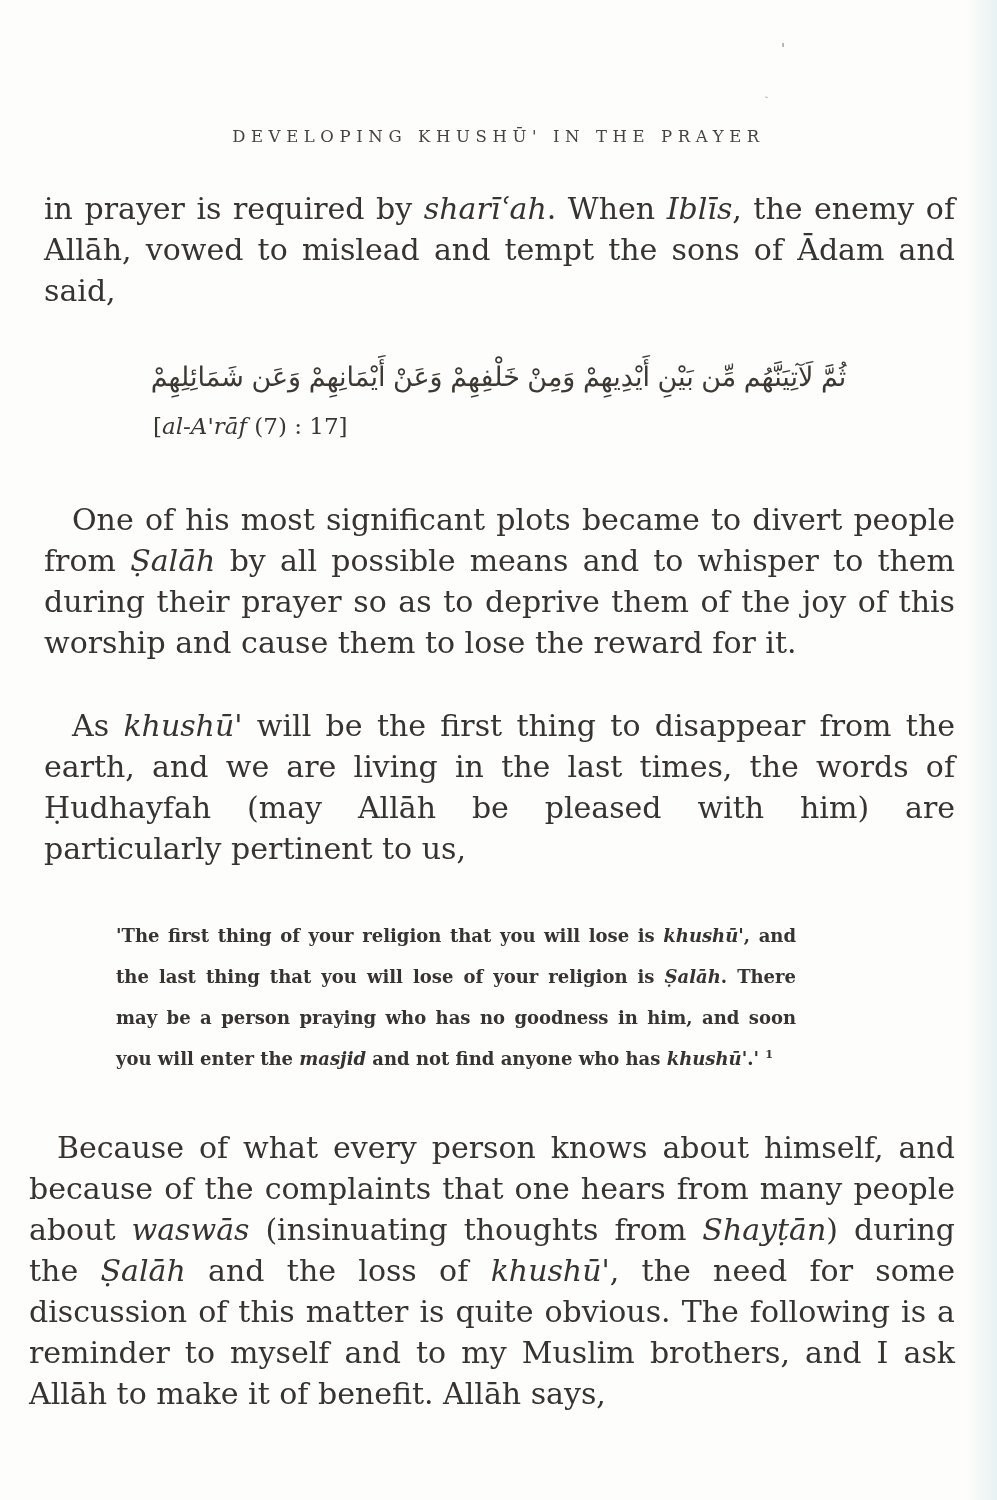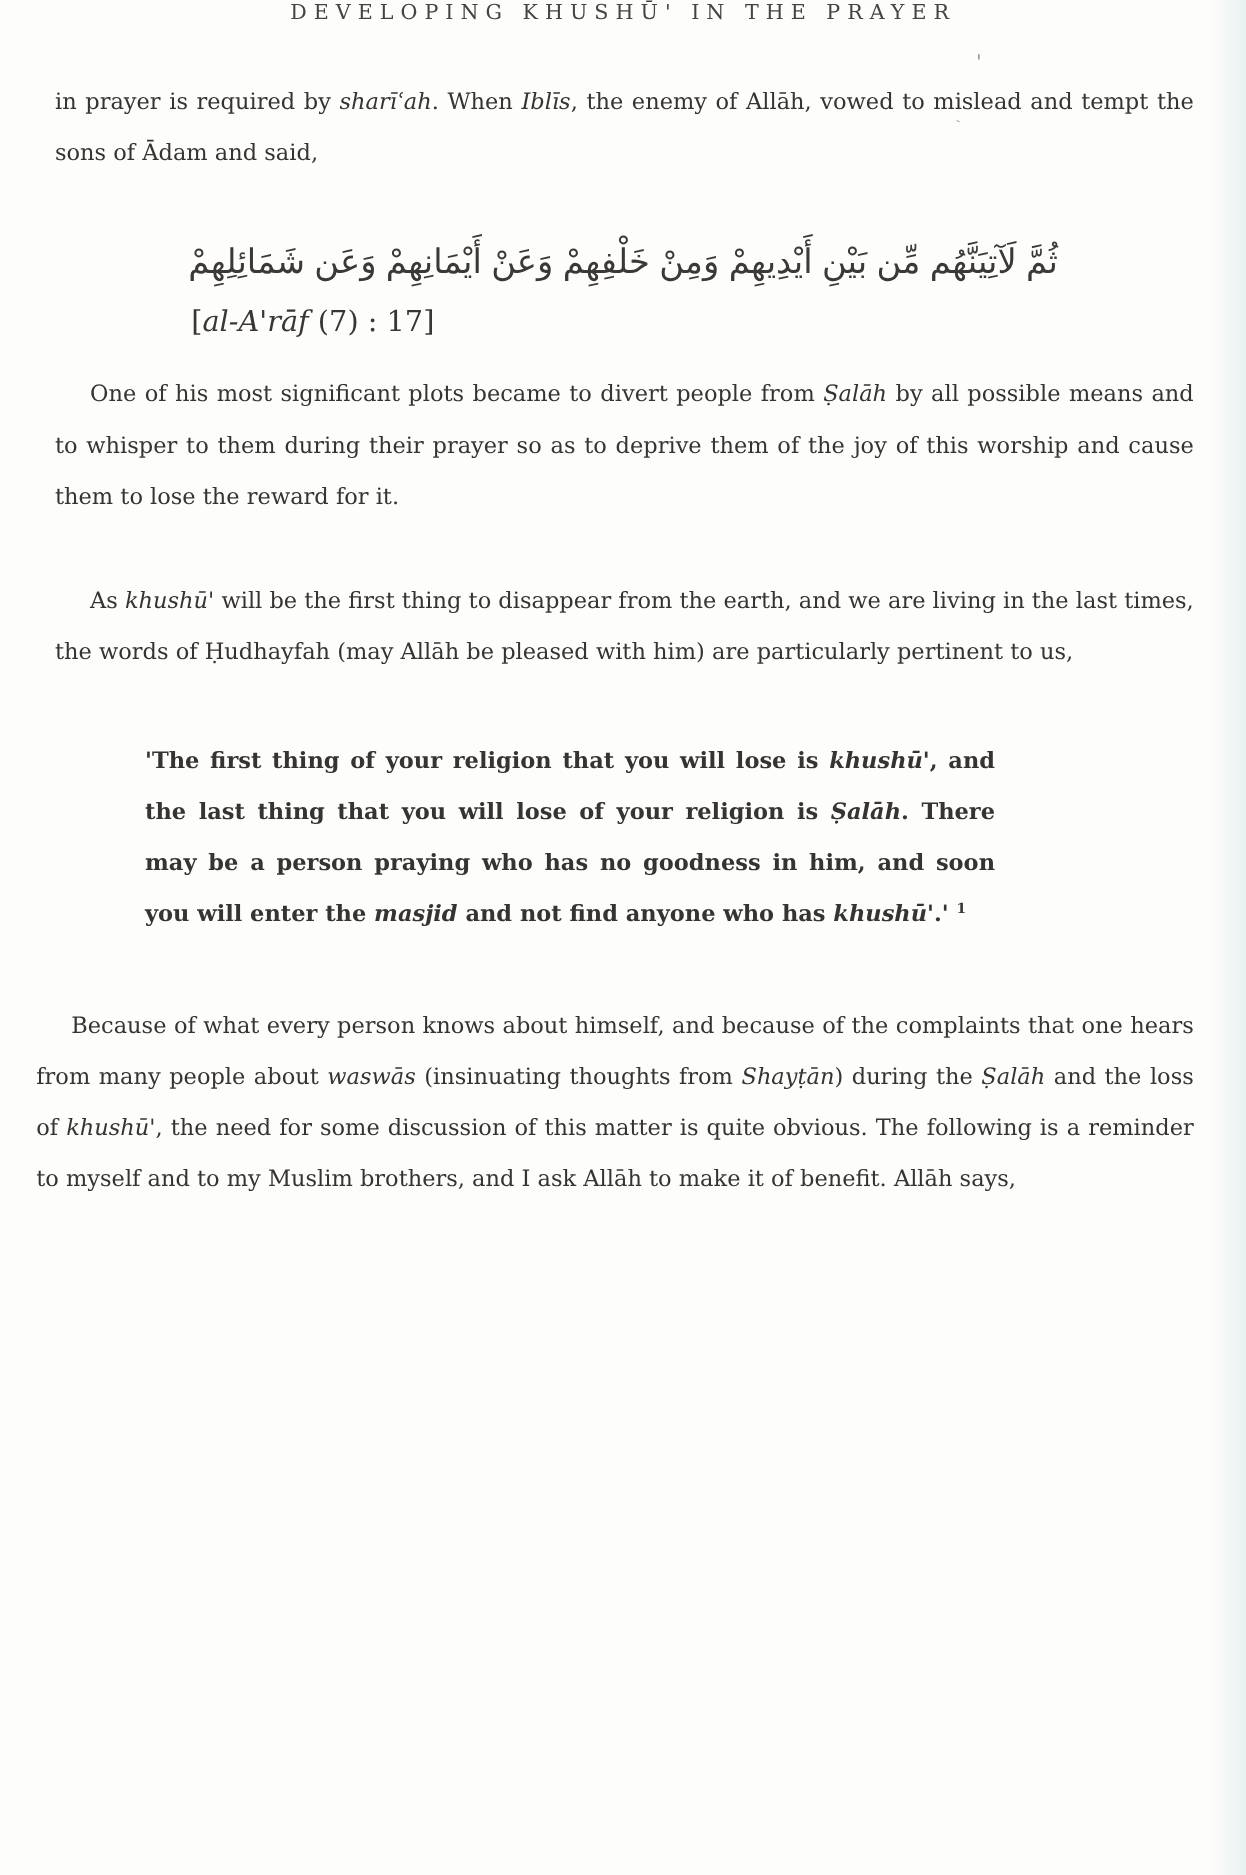--- a/index.html
+++ b/index.html
@@ -14,35 +14,36 @@
   }
   .page-edge {
     position: absolute;
     top: 0; right: 0;
     width: 30px; height: 100%;
     background: linear-gradient(to right, rgba(212,230,232,0), rgba(214,232,234,0.55));
     pointer-events: none;
   }
   .running-header {
     margin: 0;
+    padding-top: 127px;
     text-align: center;
     font-size: 16.5px;
     font-weight: 400;
     letter-spacing: 0.34em;
     color: #474440;
   }
   .para {
-    font-size: 18px;
+    font-size: 30px;
     line-height: 41px;
     text-align: justify;
     margin: 0 42px 0 44px;
   }
   .para.indent { text-indent: 28px; }
   .p-intro   { margin-top: 42px; }
-  .p-plots   { margin-top: 24px; }
+  .p-plots   { margin-top: 60px; }
   .p-khushu  { margin-top: 42px; }
   .p-because { margin-top: 48px; margin-left: 29px; }
   .arabic-verse {
     margin: 40px 60px 0 60px;
     text-align: center;
     direction: rtl;
     font-family: Liberation Sans, sans-serif;
     font-size: 27px;
     line-height: 52px;
     color: #3c3934;

